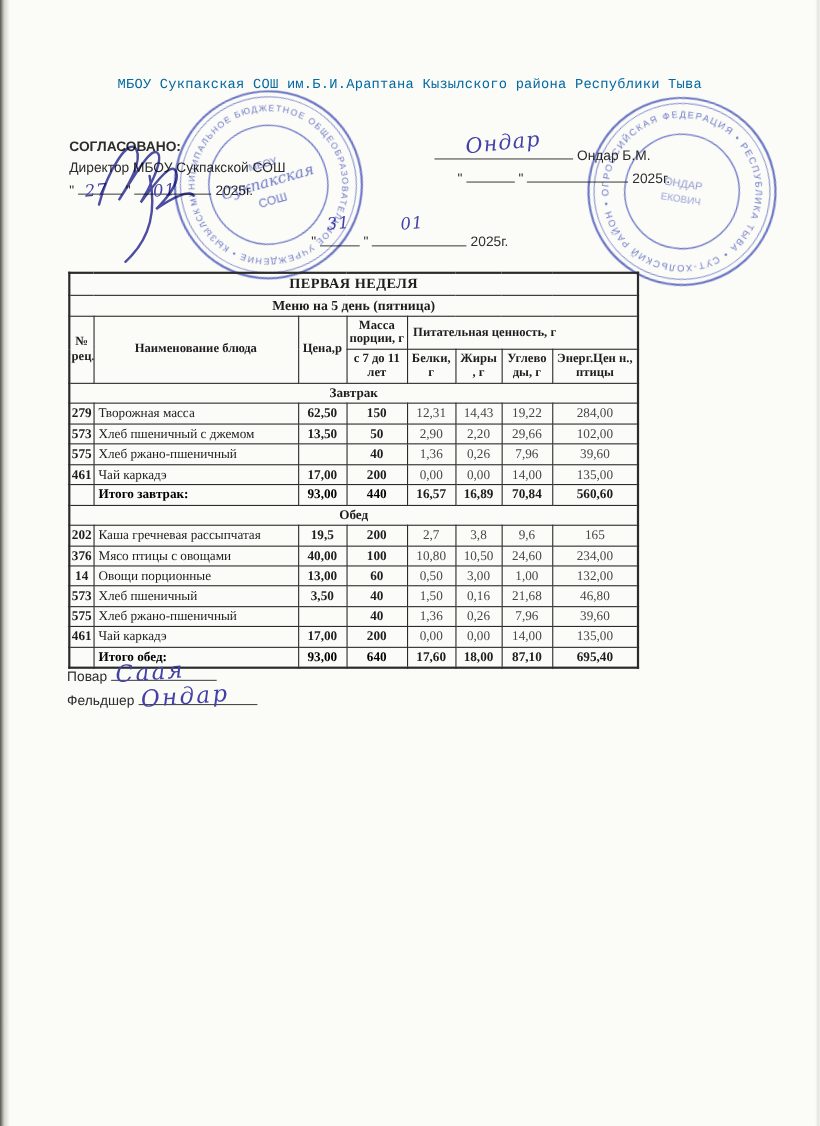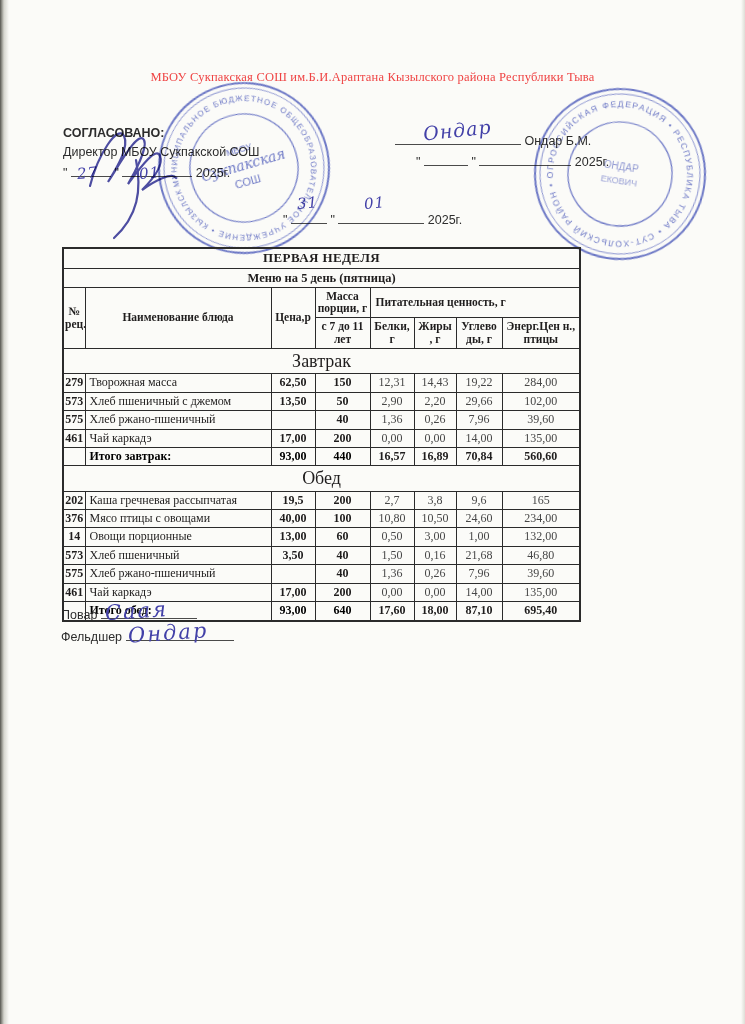--- a/index.html
+++ b/index.html
@@ -3,21 +3,21 @@
 <meta charset="utf-8">
 <style>
   html,body{margin:0;padding:0;background:#e9e9e6;}
   .page{position:relative;width:745px;height:1024px;background:#fbfbf8;overflow:hidden;
         font-family:"Liberation Sans",sans-serif;color:#2e2e2e;}
   .edge-left{position:absolute;left:0;top:0;width:9px;height:100%;
         background:linear-gradient(90deg,#55554f 0px,#9a9a93 2px,#d6d6cf 4px,rgba(251,251,248,0) 9px);}
   .edge-right{position:absolute;right:0;top:0;width:4px;height:100%;
         background:linear-gradient(270deg,#dddDD6,rgba(251,251,248,0));}
   .org-header{position:absolute;top:70px;left:0;width:100%;text-align:center;
-        font-family:Liberation Serif, serif;font-size:12.5px;color:#ef4444;letter-spacing:.2px;}
+        font-family:Liberation Mono, monospace;font-size:12.5px;color:#0369a1;letter-spacing:.2px;}
 
   .appr{position:absolute;font-size:12.5px;line-height:1.5;color:#2c2c2c;}
   .appr-left{left:63px;top:124px;width:280px;}
   .appr-right{left:378px;top:128px;width:280px;}
   .appr .ttl{font-weight:bold;}
   .appr-right .ttl{text-align:right;padding-right:10px;}
   .ul{display:inline-block;border-bottom:1px solid #4a4a4a;height:12px;vertical-align:baseline;}
   .sigline{position:relative;margin-top:4px;}
   .dateline{position:relative;margin-top:2px;}
   .hand{font-family:"DejaVu Serif",serif;font-style:italic;color:#4341a8;}
@@ -37,21 +37,21 @@
         table-layout:fixed;font-family:"Liberation Serif",serif;font-size:12px;color:#1f1d1d;
         border:2px solid #2b2b2b;padding-left:40px;}
   table.menu td{border:1px solid #2b2b2b;text-align:center;padding:2px 1px;line-height:1.12;overflow:hidden;}
   .t-title{font-weight:bold;font-size:13px;letter-spacing:.4px;padding:3px 0;}
   .t-sub{font-weight:bold;font-size:12.5px;padding:2px 0;}
   .hdr{font-weight:bold;font-size:11.5px;}
   .nut-h{text-align:left !important;padding-left:5px !important;}
   .c-name{text-align:left !important;padding-left:4px !important;font-weight:normal;}
   .c-rec,.c-price,.c-mass{font-weight:bold;}
   .c-protein,.c-fat,.c-carbs,.c-energy{color:#474747;margin-left:20px;}
-  .section-row td{font-weight:normal;font-size:18px;padding:1px 0;}
+  .section-row td{font-weight:bold;font-size:12px;padding:1px 0;}
   .total-row td{font-weight:bold;color:#000000;border-top-width:2px;border-bottom-width:2px;}
   .total-row .c-protein,.total-row .c-fat,.total-row .c-carbs,.total-row .c-energy{color:#1f1d1d;}
 
   .footer{position:absolute;left:61px;top:606px;font-size:12.5px;color:#2c2c2c;}
   .f-line{position:relative;height:22px;}
   .f-script{position:absolute;font-size:21px;letter-spacing:2px;transform:rotate(-4deg);top:-7px;}
 </style>
 </head>
 <body>
 

